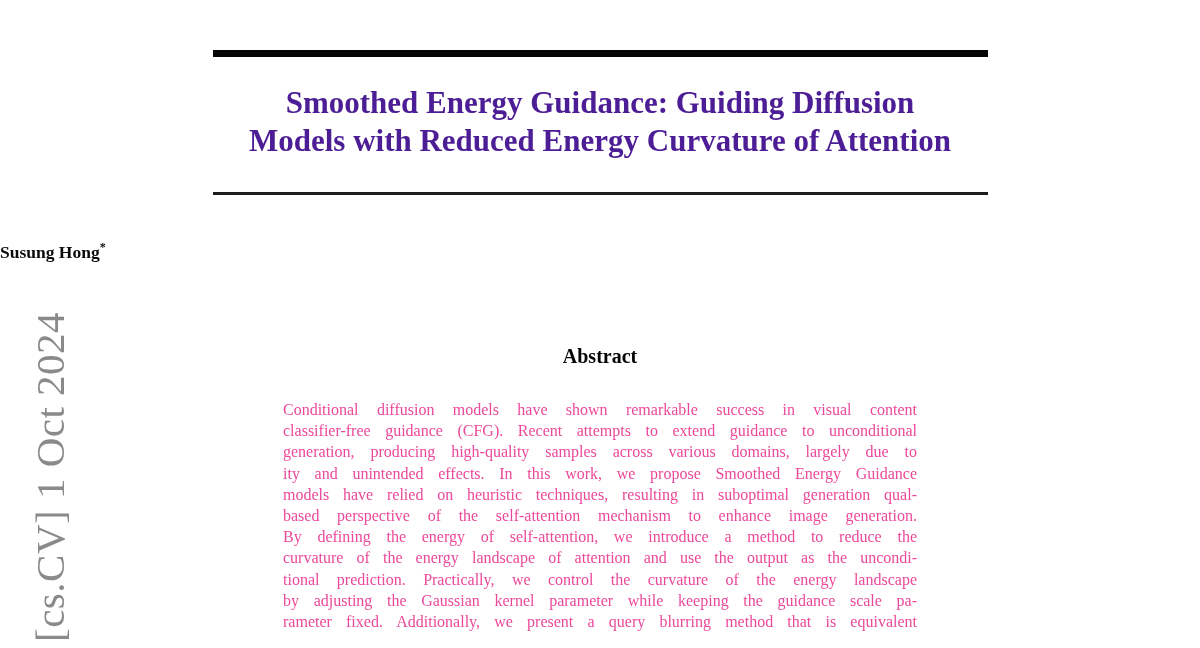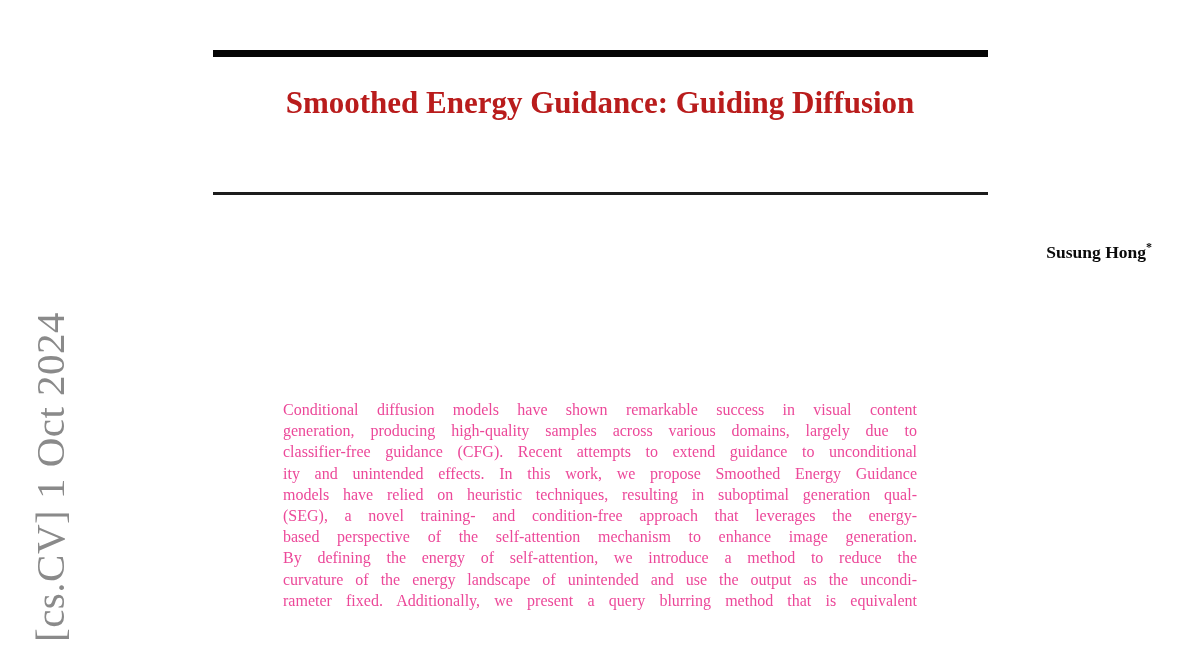--- a/index.html
+++ b/index.html
@@ -52,30 +52,30 @@
   .title {
     position: absolute;
     left: 0;
     top: 84px;
     width: 1200px;
     margin: 0;
     text-align: center;
     font-size: 31px;
     font-weight: bold;
     line-height: 38px;
-    color: #b91c1c;
+    color: #4c1d95;
   }
   .title .tline { display: block; }
 
   .author-block {
     position: absolute;
     left: 0;
     top: 239px;
     width: 1152px;
-    text-align: right;
+    text-align: left;
     line-height: 26px;
     font-size: 17.5px;
   }
   .author-name { font-weight: bold; }
   .author-name sup {
     font-size: 12px;
     font-weight: bold;
     vertical-align: super;
     line-height: 0;
   }
@@ -114,35 +114,38 @@
 <body>
 
 <div class="page">
 
   <div class="watermark">[cs.CV] 1 Oct 2024</div>
 
   <div class="rule-thick"></div>
 
   <h1 class="title">
     <span class="tline">Smoothed Energy Guidance: Guiding Diffusion</span>
+    <span class="tline">Models with Reduced Energy Curvature of Attention</span>
   </h1>
 
   <div class="rule-thin"></div>
 
   <div class="author-block">
     <div class="author-name"><span>Susung Hong</span><sup>*</sup></div>
   </div>
 
+  <div class="abstract-heading">Abstract</div>
 
   <div class="abstract-body">
     <div class="aline">Conditional diffusion models have shown remarkable success in visual content</div>
+    <div class="aline">classifier-free guidance (CFG). Recent attempts to extend guidance to unconditional</div>
     <div class="aline">generation, producing high-quality samples across various domains, largely due to</div>
-    <div class="aline">classifier-free guidance (CFG). Recent attempts to extend guidance to unconditional</div>
     <div class="aline">ity and unintended effects. In this work, we propose Smoothed Energy Guidance</div>
     <div class="aline">models have relied on heuristic techniques, resulting in suboptimal generation qual-</div>
-    <div class="aline">(SEG), a novel training- and condition-free approach that leverages the energy-</div>
     <div class="aline">based perspective of the self-attention mechanism to enhance image generation.</div>
     <div class="aline">By defining the energy of self-attention, we introduce a method to reduce the</div>
-    <div class="aline">curvature of the energy landscape of unintended and use the output as the uncondi-</div>
+    <div class="aline">curvature of the energy landscape of attention and use the output as the uncondi-</div>
+    <div class="aline">tional prediction. Practically, we control the curvature of the energy landscape</div>
+    <div class="aline">by adjusting the Gaussian kernel parameter while keeping the guidance scale pa-</div>
     <div class="aline">rameter fixed. Additionally, we present a query blurring method that is equivalent</div>
   </div>
 
 </div>
 
 </body></html>

